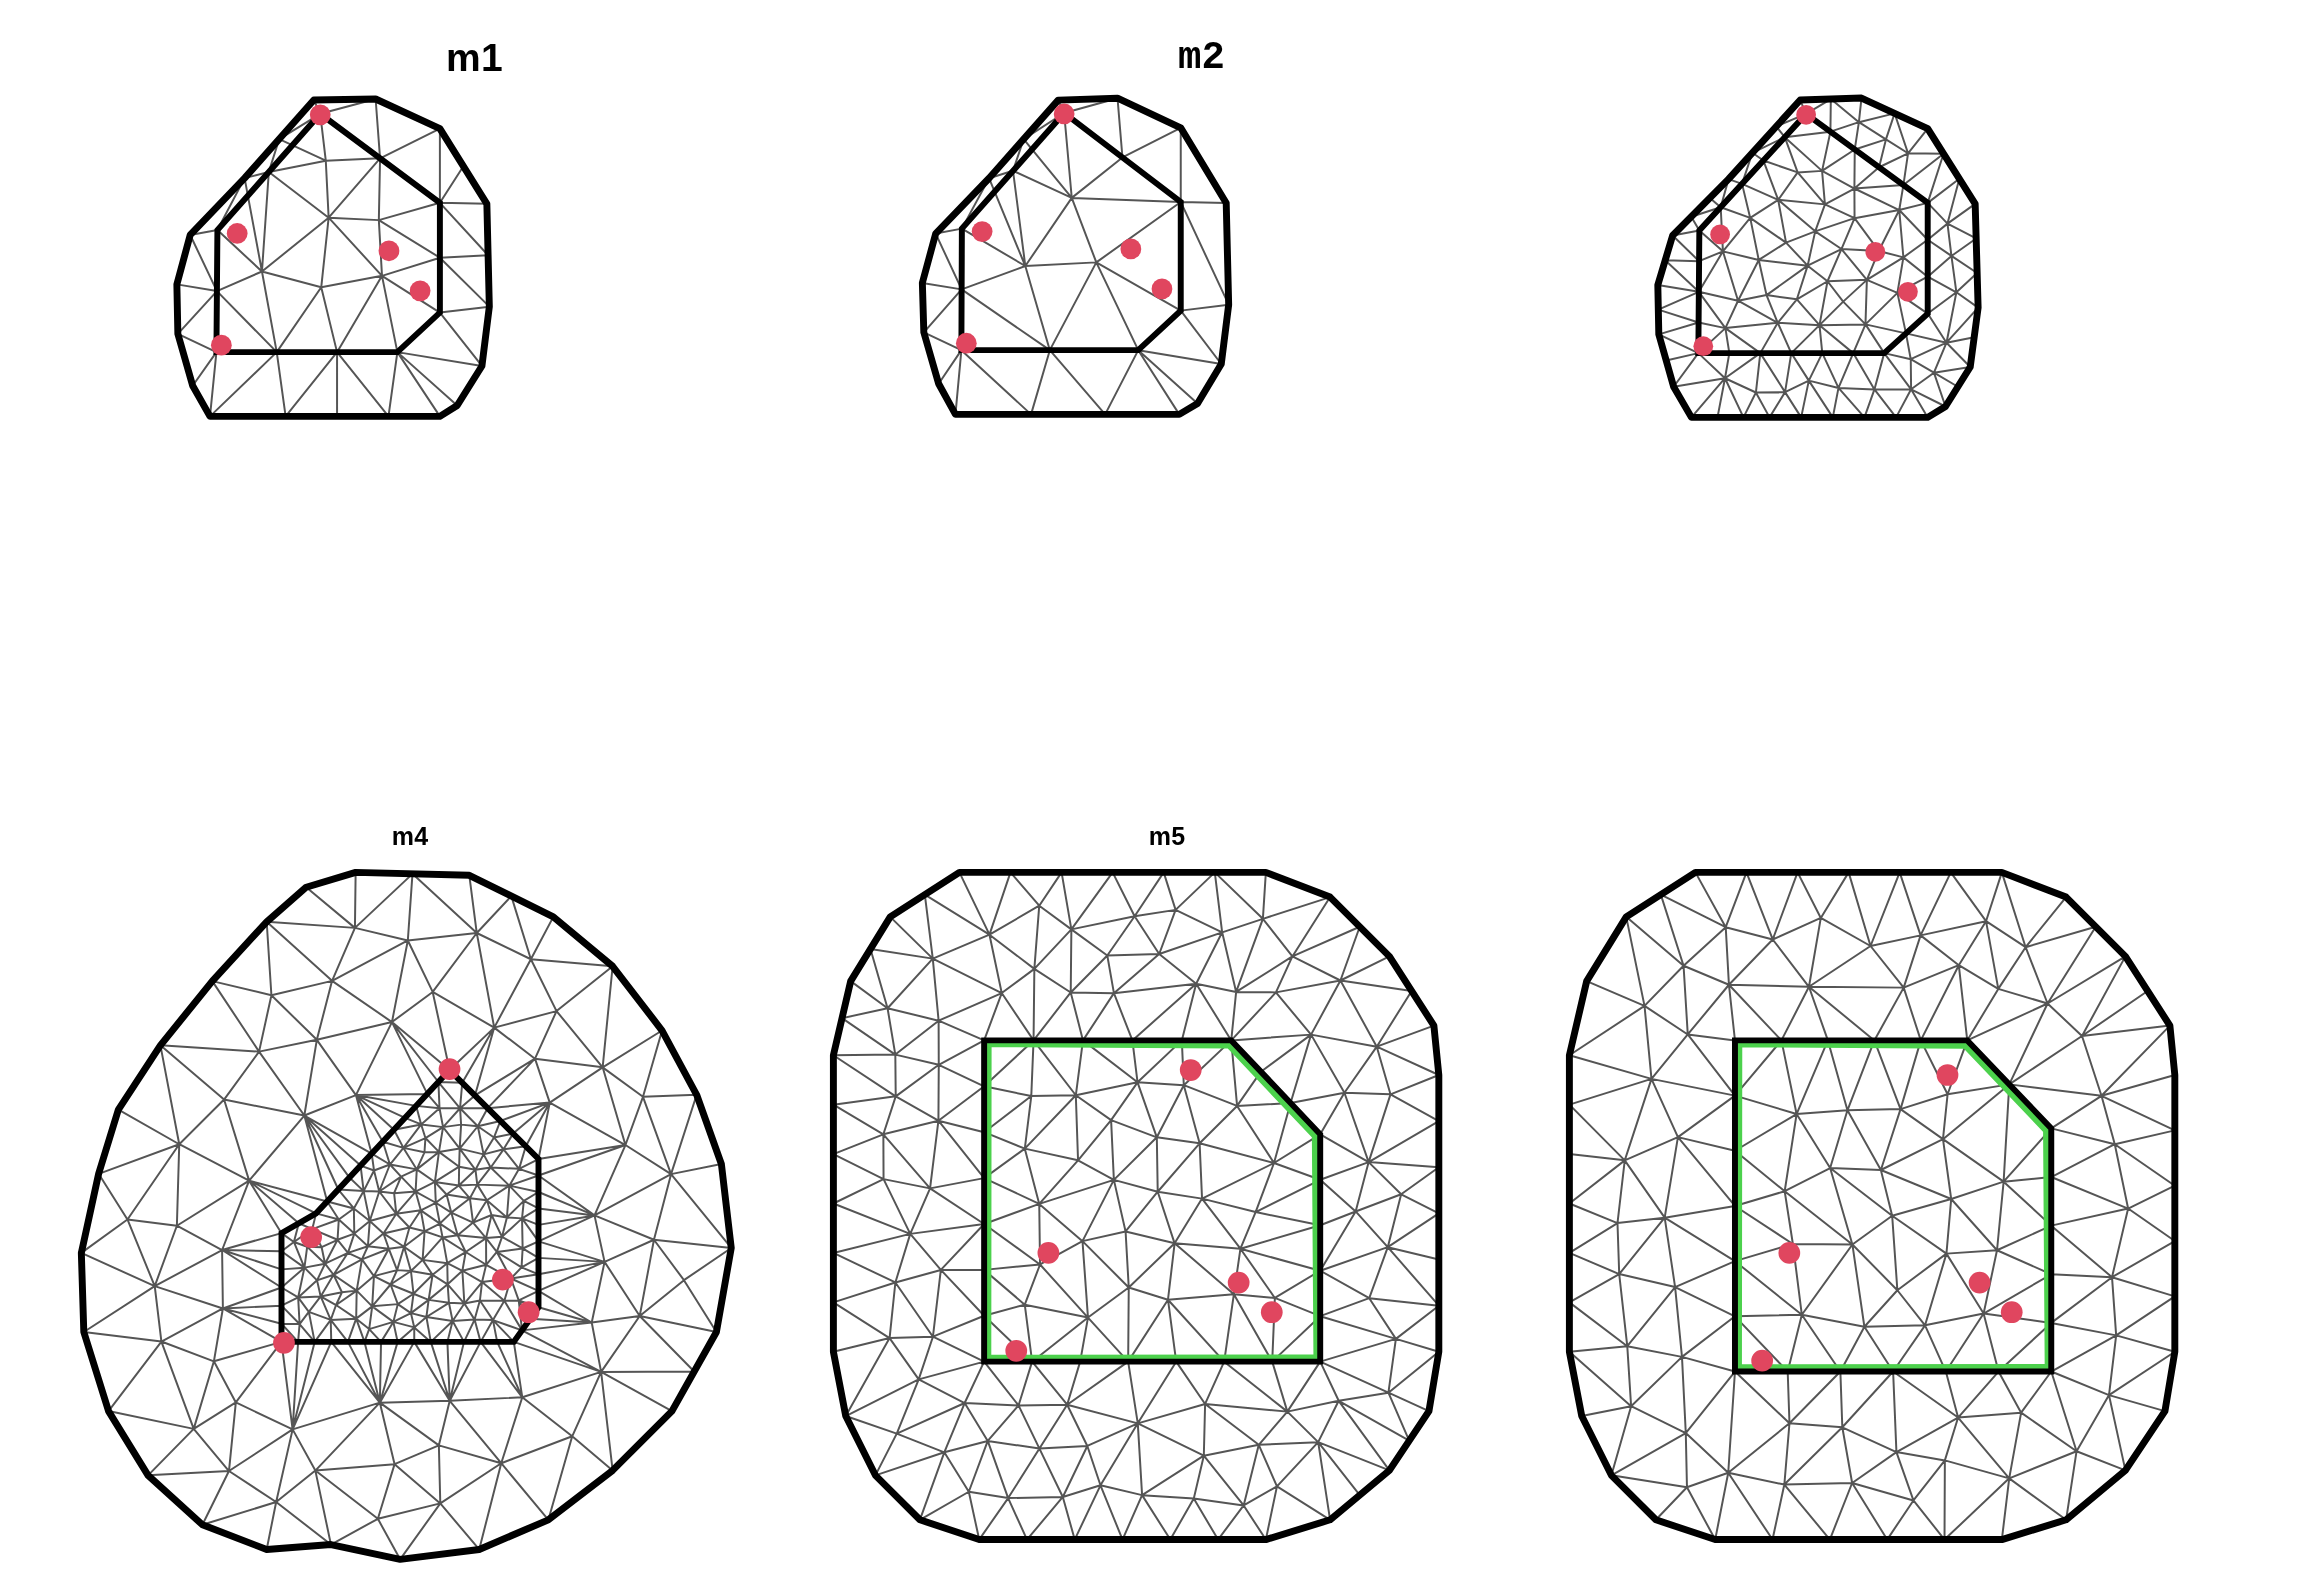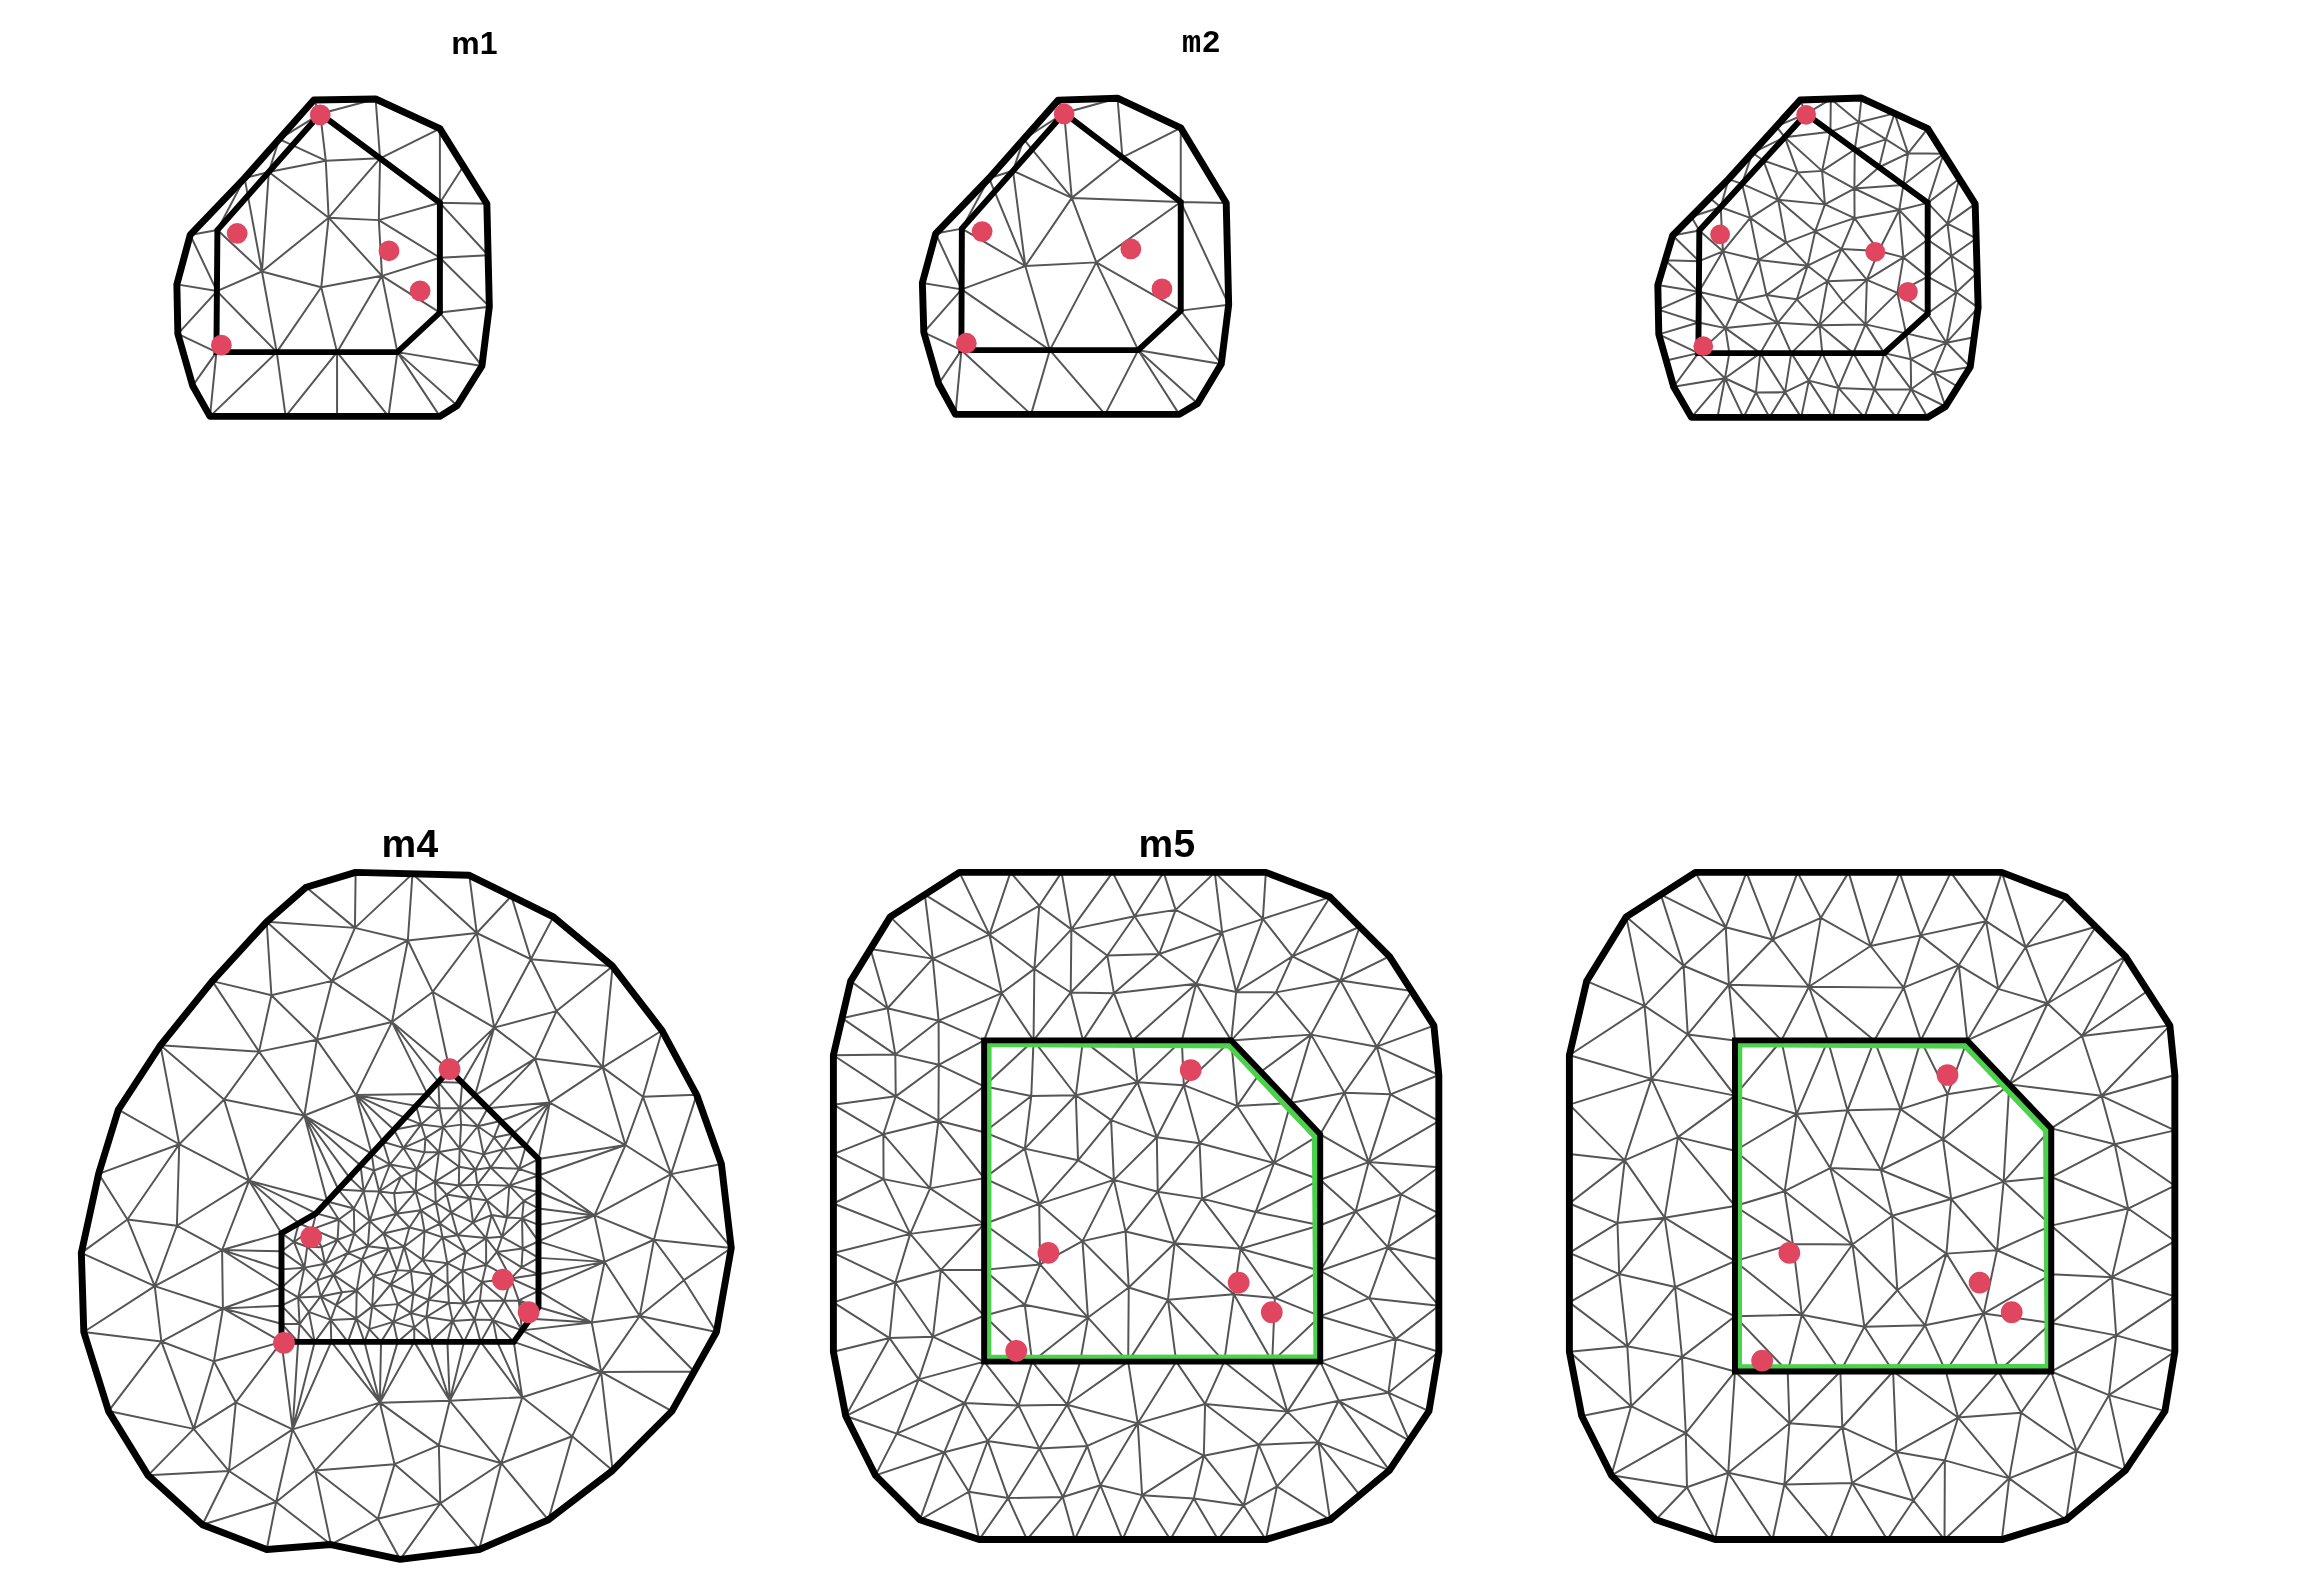--- a/index.html
+++ b/index.html
@@ -26,22 +26,22 @@
   .panel-title {
     position: absolute;
     left: 0;
     width: 100%;
     text-align: center;
     font-weight: bold;
     color: #000000;
     letter-spacing: 0.2px;
     white-space: nowrap;
   }
-  .row-top .panel-title { font-size: 32px; top: 15px; }
-  .row-bottom .panel-title { font-size: 39px; top: 4px; }
+  .row-top .panel-title { font-size: 39px; top: 26px; }
+  .row-bottom .panel-title { font-size: 25px; top: 4px; }
   .mesh-svg {
     position: absolute;
     display: block;
   }
 </style>
 </head>
 <body>
 
 <div id="figure">
 

